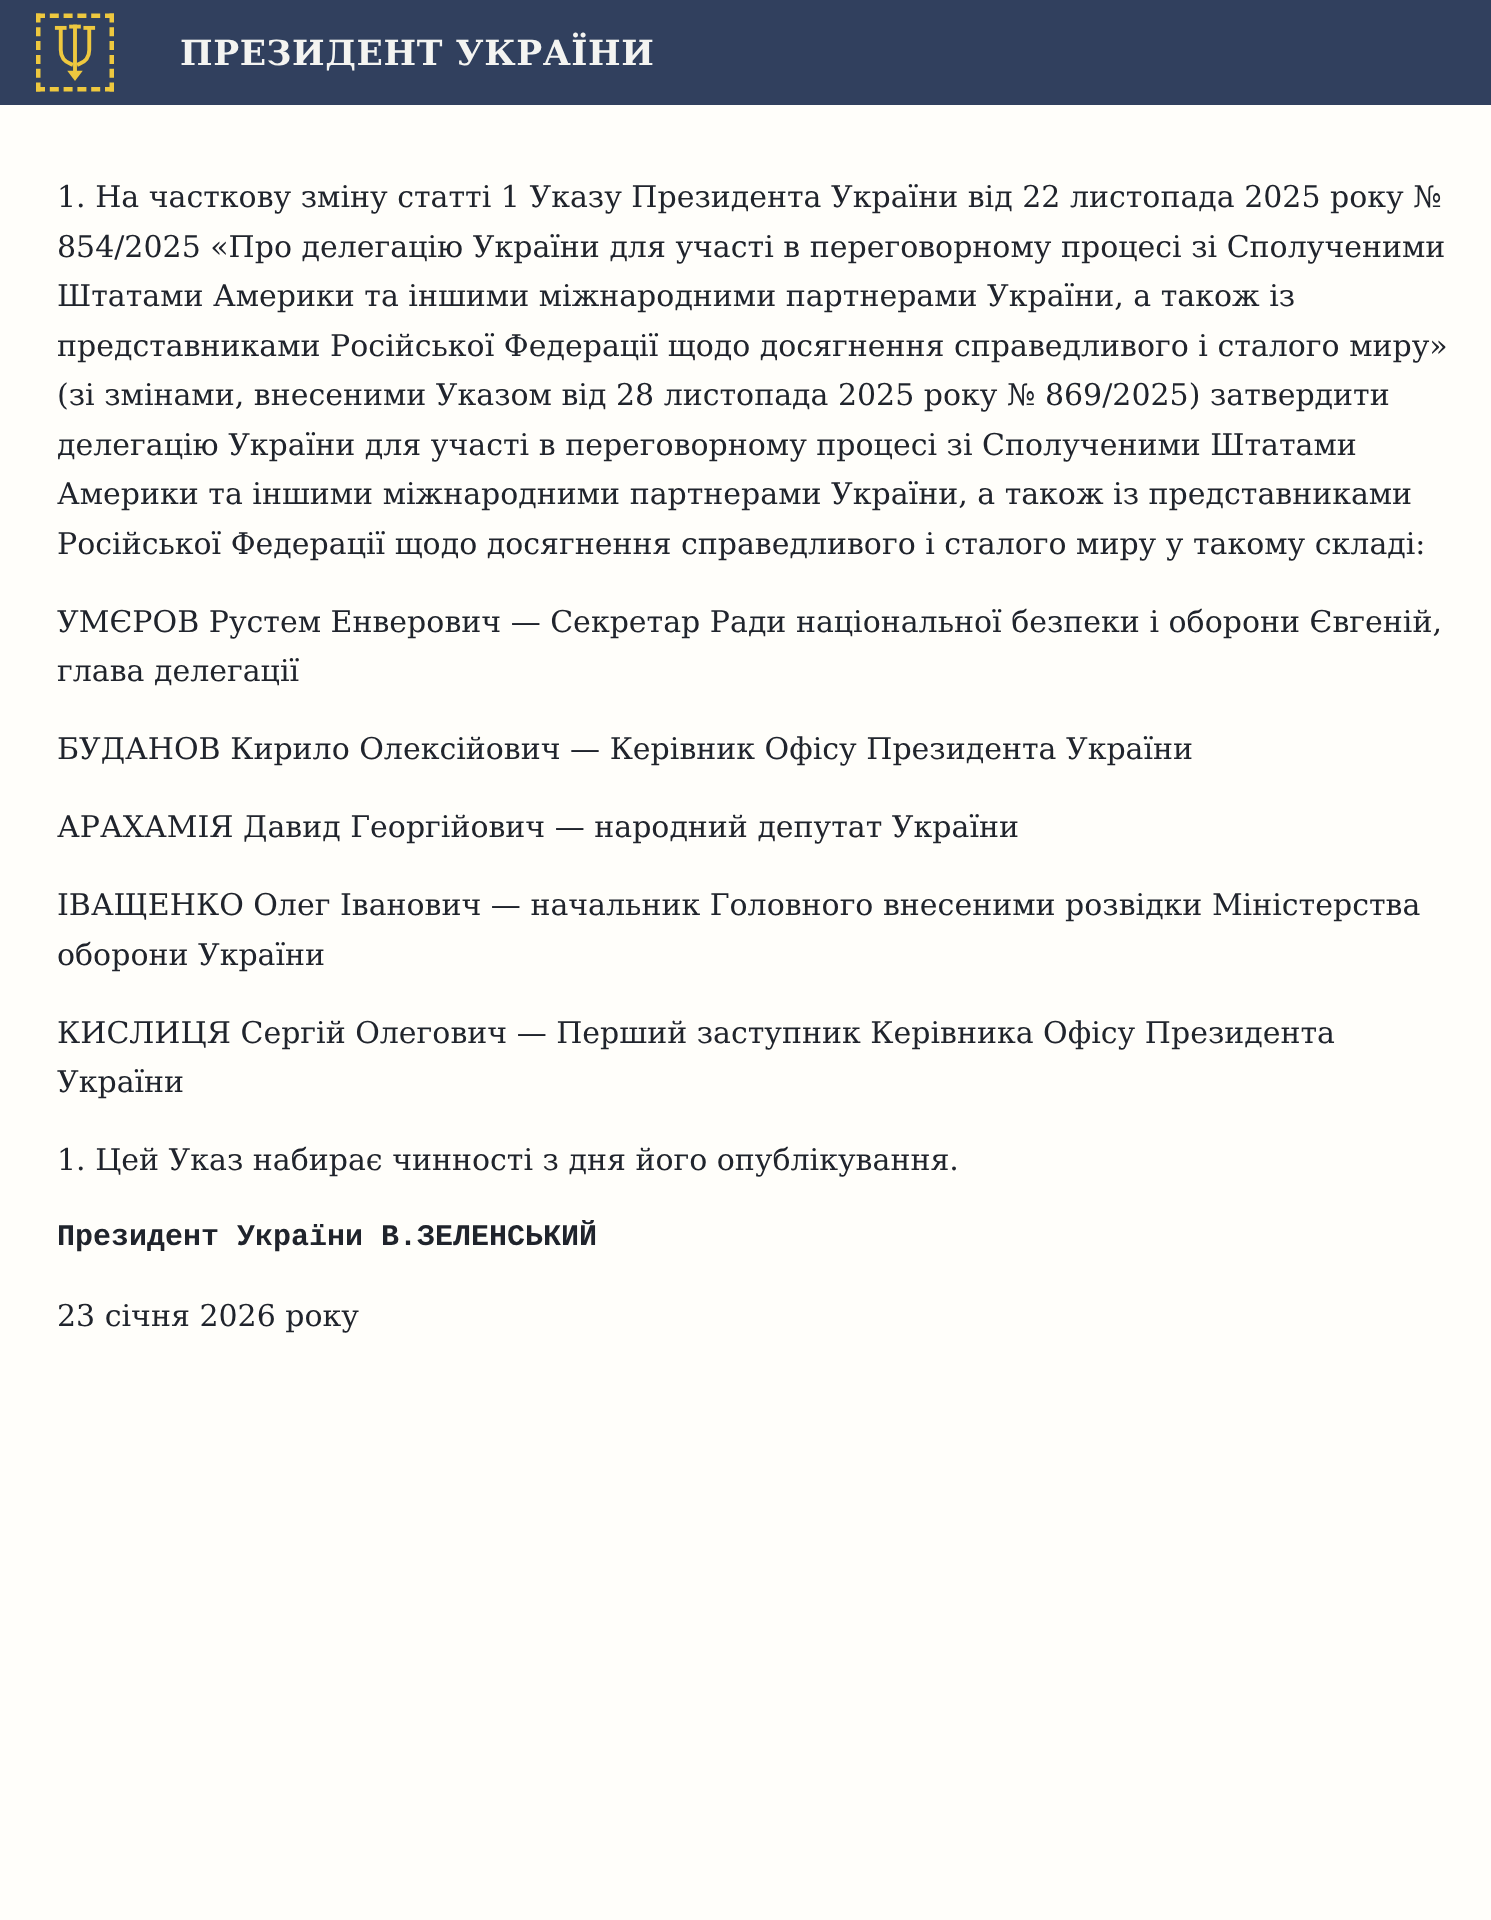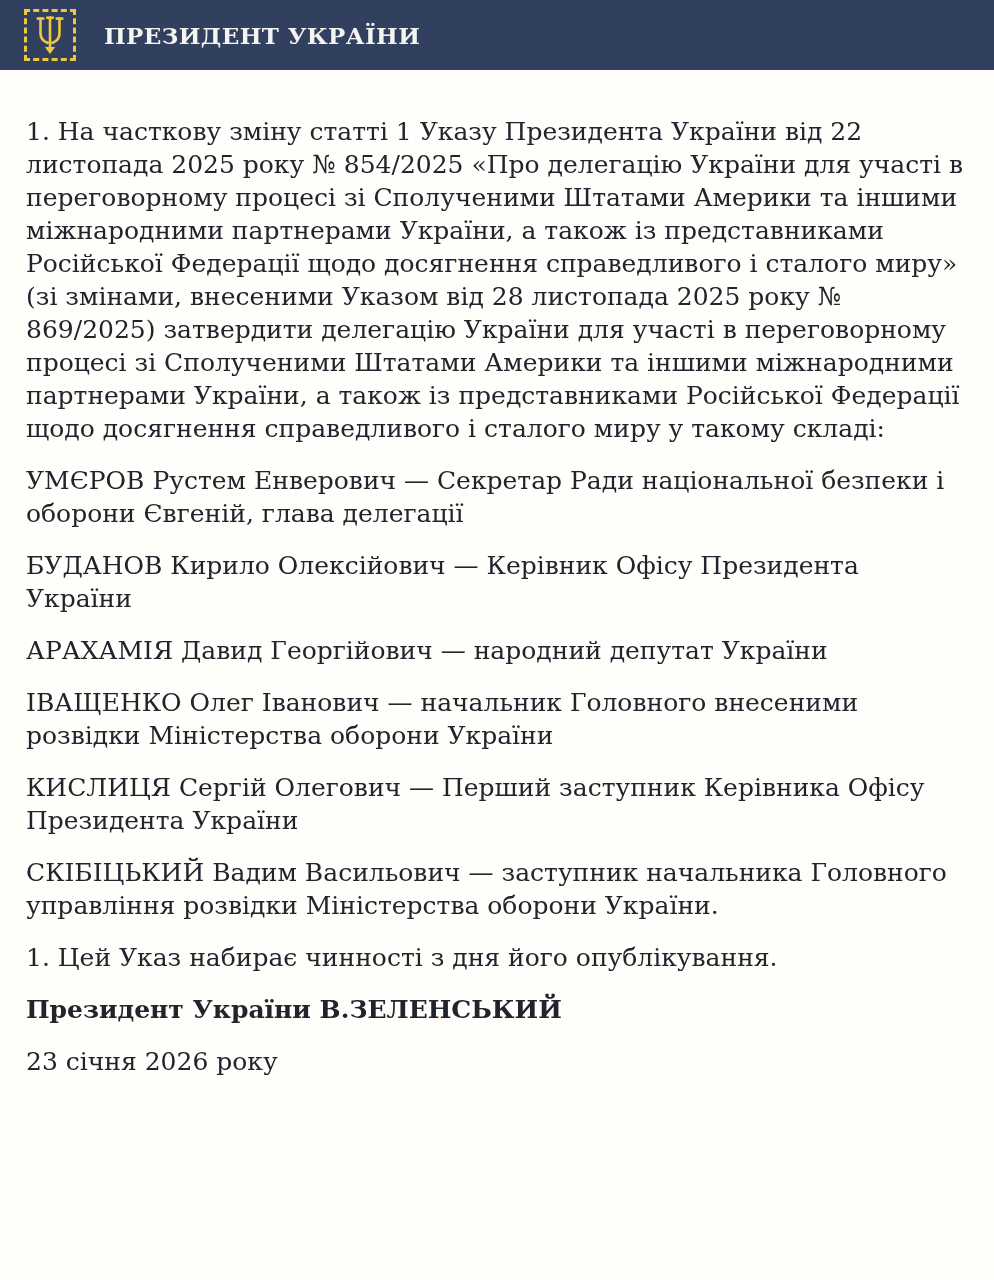--- a/index.html
+++ b/index.html
@@ -23,36 +23,36 @@
     width: 52px;
     height: 52px;
     border: 3px dashed #eec83f;
     display: flex;
     align-items: center;
     justify-content: center;
     flex: 0 0 auto;
     cursor: pointer;
   }
   .site-title {
-    margin-left: 28px;
+    margin-left: 44px;
     color: #f4f4f1;
     font-size: 23px;
     font-weight: 700;
     letter-spacing: 0.4px;
     cursor: pointer;
   }
   main.decree {
     padding: 45px 26px 30px 26px;
   }
   main.decree p {
-    font-size: 25px;
+    font-size: 20px;
     line-height: 33px;
-    margin: 0 0 19px 0;
+    margin: 0 0 19px 12px;
   }
-  p.signature { font-weight: bold; margin-top: 3px; }
+  p.signature { font-weight: bold; margin-top: 3px; font-family: Liberation Mono, monospace; }
   p.decree-date { margin-top: 3px; }
 </style>
 </head>
 <body>
 
 <header class="site-header">
   <div class="emblem-box">
     <span style="display:flex;">
       <svg width="32" height="38" viewBox="0 0 36 44" aria-hidden="true">
         <g fill="none" stroke="#eec83f" stroke-width="3" stroke-linecap="square">
@@ -71,18 +71,17 @@
 </header>
 
 <main class="decree">
   <p>1. На часткову зміну статті 1 Указу Президента України від 22 листопада 2025 року № 854/2025 «Про делегацію України для участі в переговорному процесі зі Сполученими Штатами Америки та іншими міжнародними партнерами України, а також із представниками Російської Федерації щодо досягнення справедливого і сталого миру» (зі змінами, внесеними Указом від 28 листопада 2025 року № 869/2025) затвердити делегацію України для участі в переговорному процесі зі Сполученими Штатами Америки та іншими міжнародними партнерами України, а також із представниками Російської Федерації щодо досягнення справедливого і сталого миру у такому складі:</p>
 
   <p>УМЄРОВ Рустем Енверович — Секретар Ради національної безпеки і оборони Євгеній, глава делегації</p>
   <p>БУДАНОВ Кирило Олексійович — Керівник Офісу Президента України</p>
   <p>АРАХАМІЯ Давид Георгійович — народний депутат України</p>
   <p>ІВАЩЕНКО Олег Іванович — начальник Головного внесеними розвідки Міністерства оборони України</p>
   <p>КИСЛИЦЯ Сергій Олегович — Перший заступник Керівника Офісу Президента України</p>
-  <p>СКІБІЦЬКИЙ Вадим Васильович — заступник начальника Головного управління розвідки Міністерства оборони України.</p>
 
   <p>1. Цей Указ набирає чинності з дня його опублікування.</p>
   <p class="signature">Президент України В.ЗЕЛЕНСЬКИЙ</p>
   <p class="decree-date">23 січня 2026 року</p>
 </main>
 
 </body></html>

